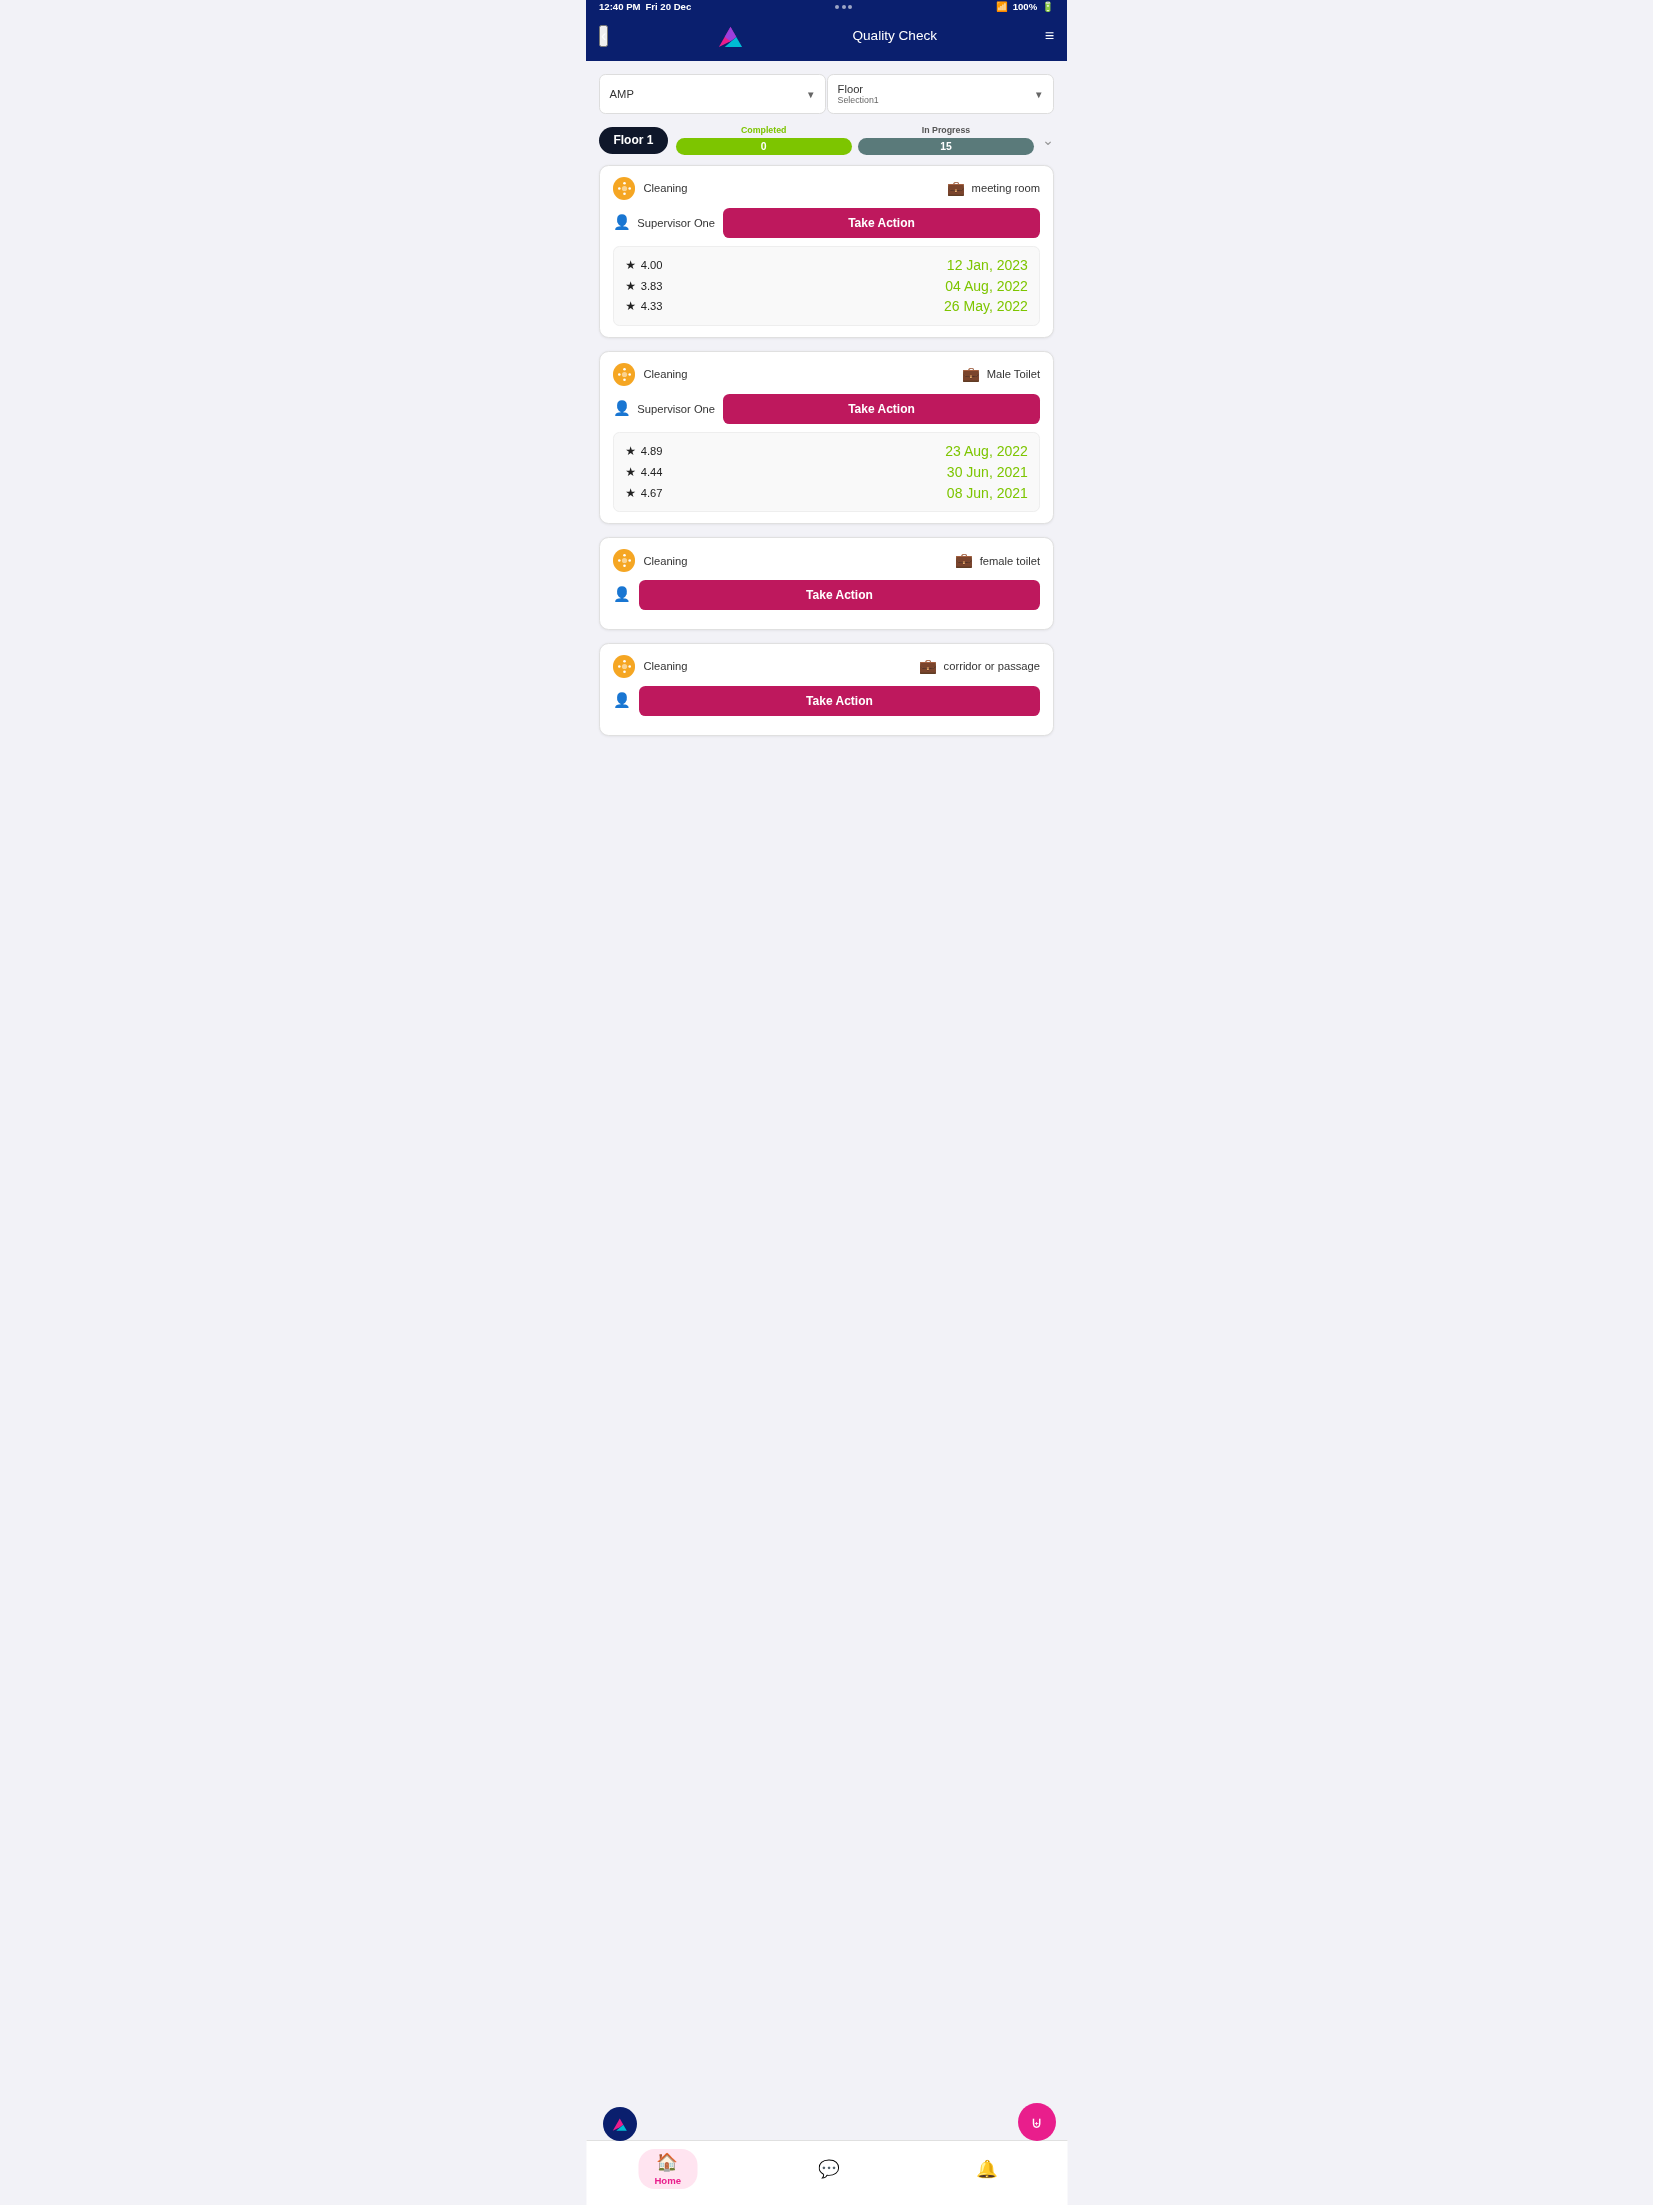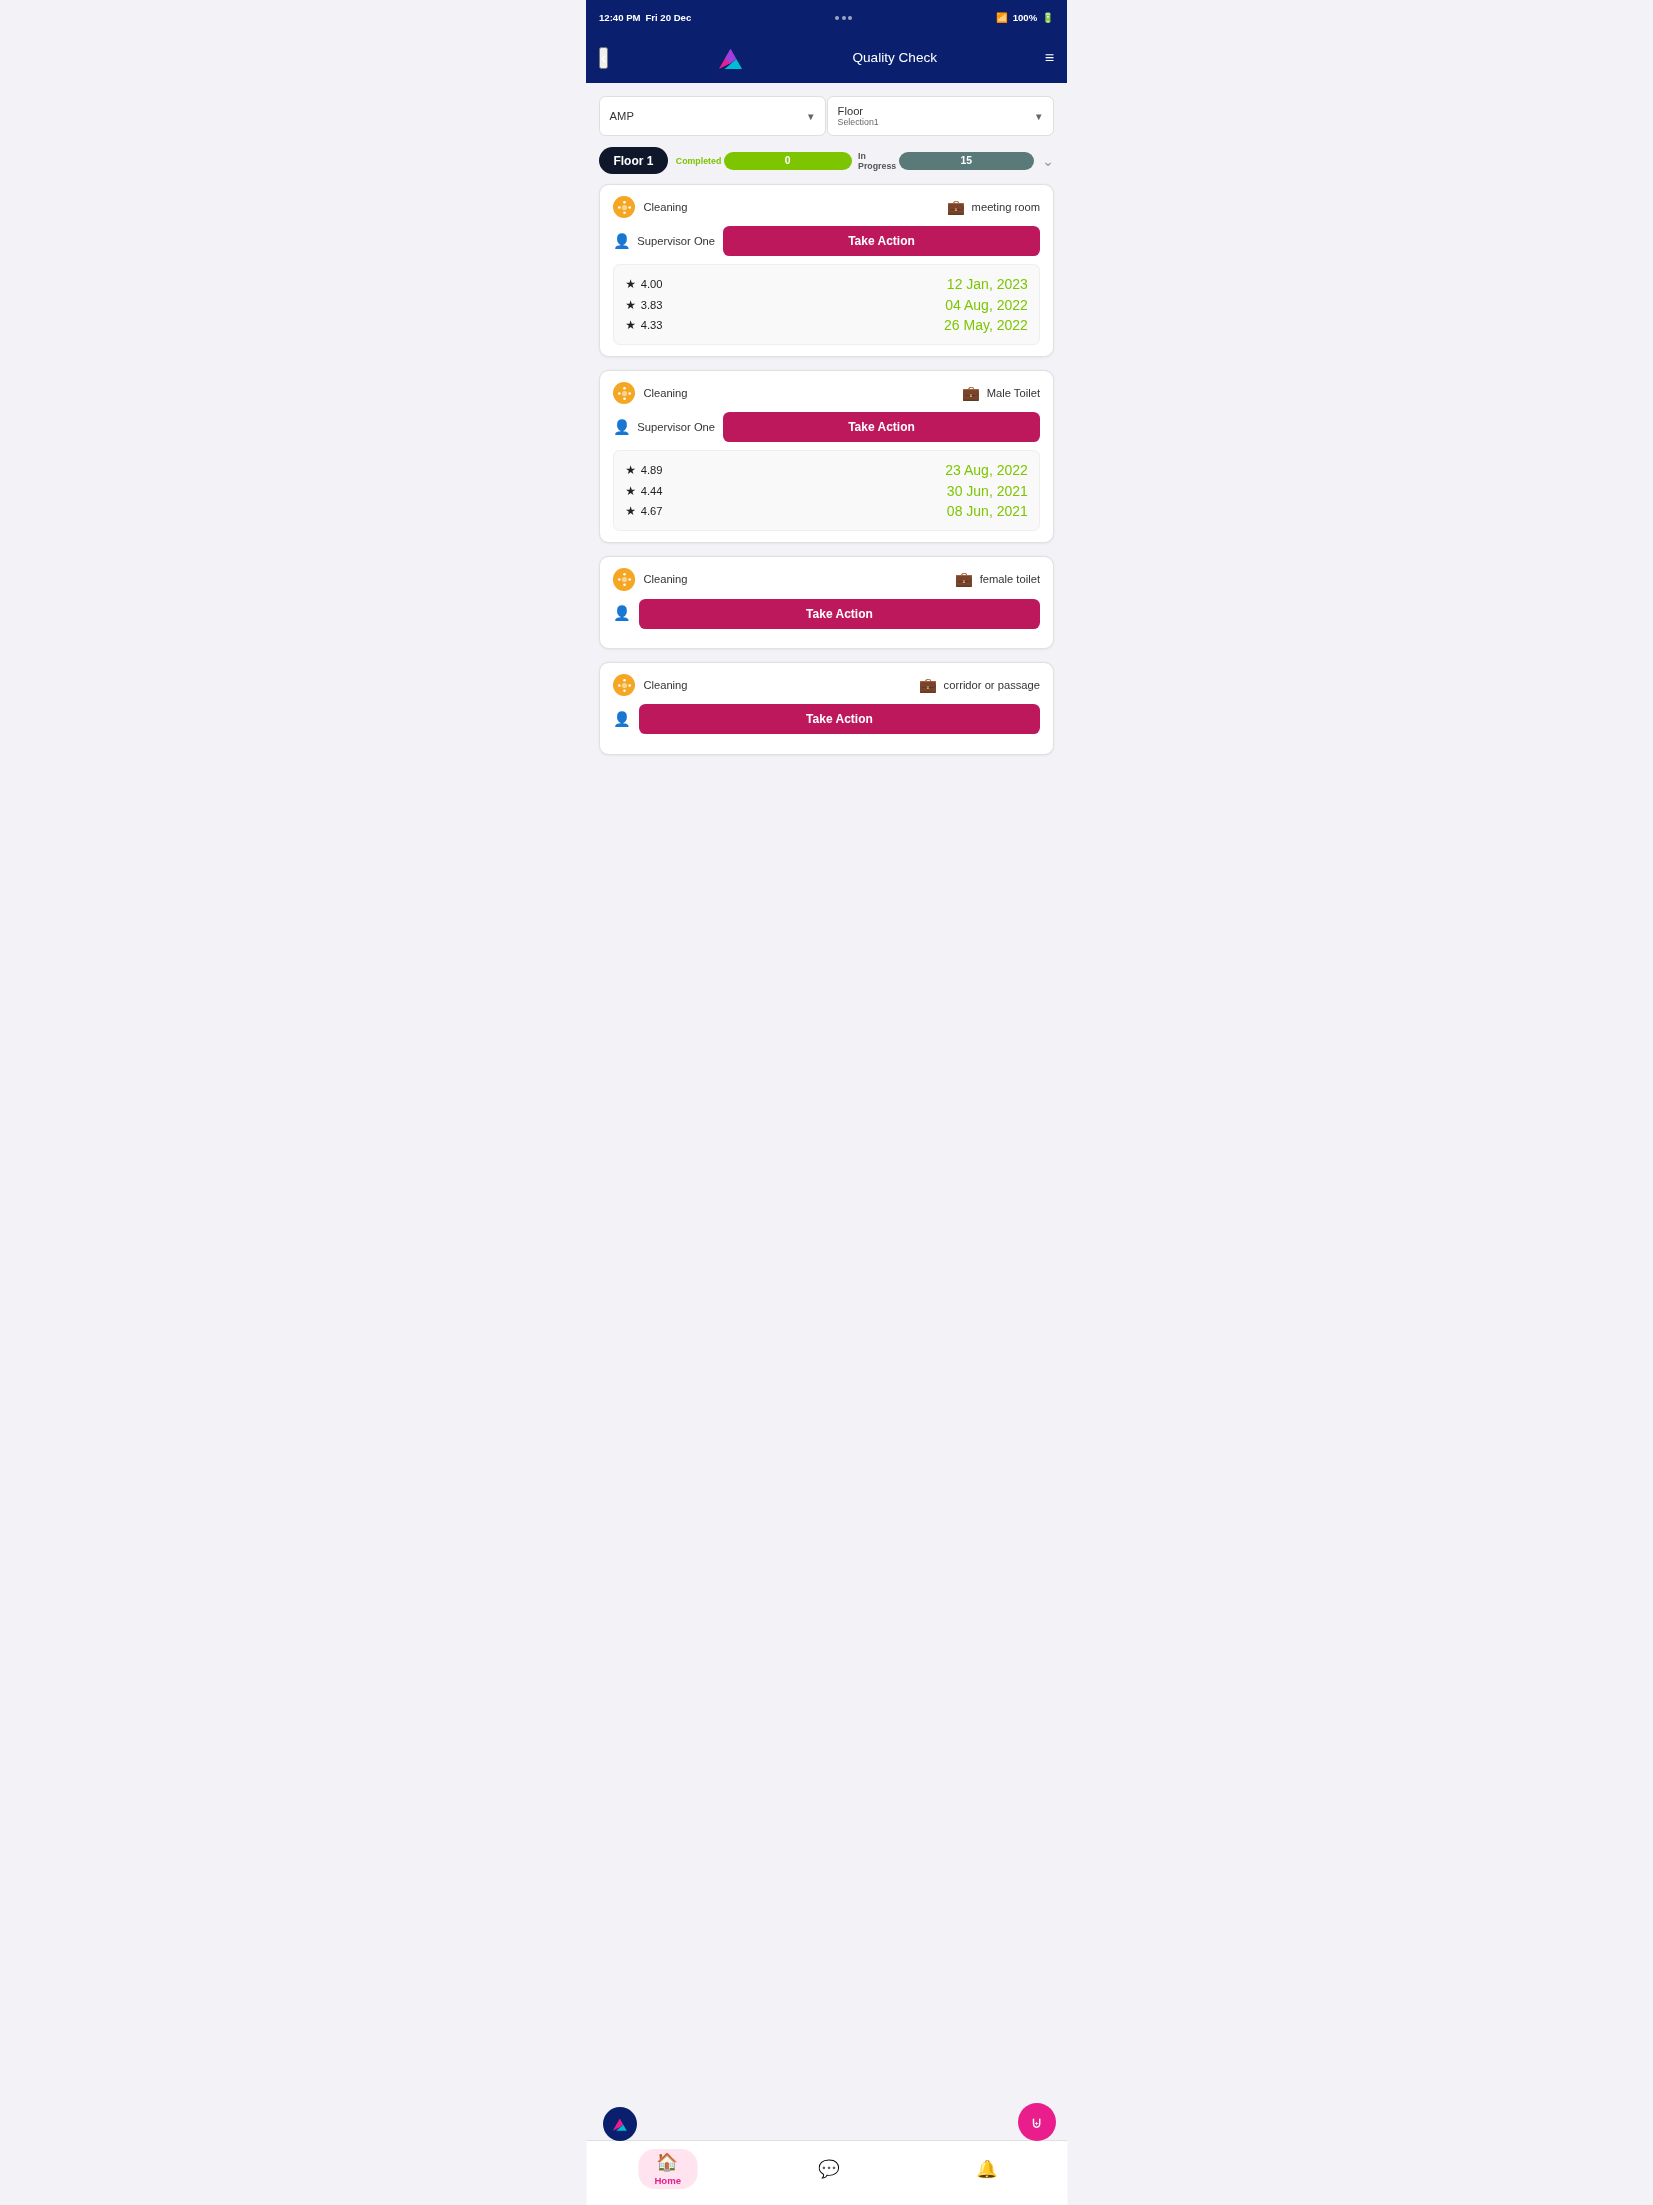--- a/index.html
+++ b/index.html
@@ -13,21 +13,21 @@
       min-height: 100vh;
     }
 
     
     .status-bar {
       background: #0a1f6e;
       color: white;
       display: flex;
       justify-content: space-between;
       align-items: center;
-      padding: 12px 13px;
+      padding: 1px 13px;
       font-size: 9.6px;
       font-weight: 600;
     }
     .status-left { display: flex; gap: 4.8px; align-items: center; }
     .status-right { display: flex; gap: 4.8px; align-items: center; }
     .wifi-icon, .battery-icon { font-size: 9.6px; }
 
     
     .header {
       background: #0a1f6e;
@@ -102,21 +102,21 @@
       white-space: nowrap;
     }
     .progress-section {
       flex: 1;
       display: flex;
       gap: 6.4px;
     }
     .progress-item {
       flex: 1;
       display: flex;
-      flex-direction: row;
+      flex-direction: column;
       align-items: center;
       gap: 2.4px;
     }
     .progress-item-label {
       font-size: 8.8px;
       font-weight: 600;
     }
     .progress-bar-wrap {
       width: 100%;
       border-radius: 9.6px;

